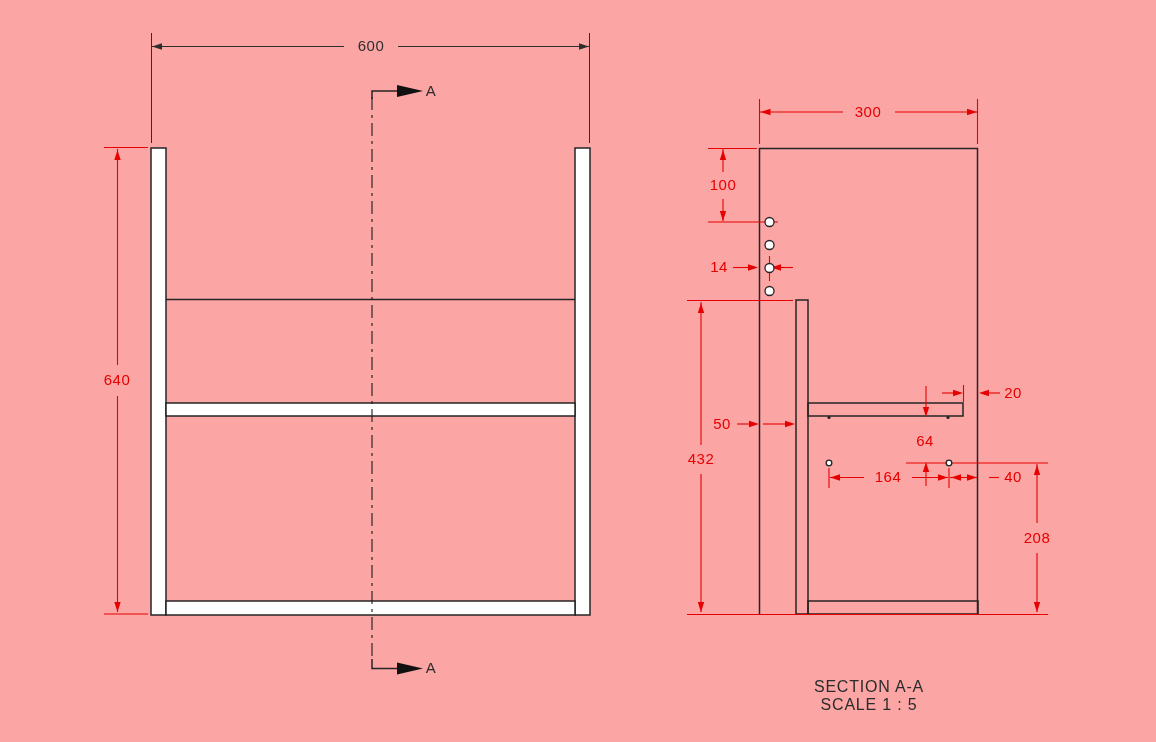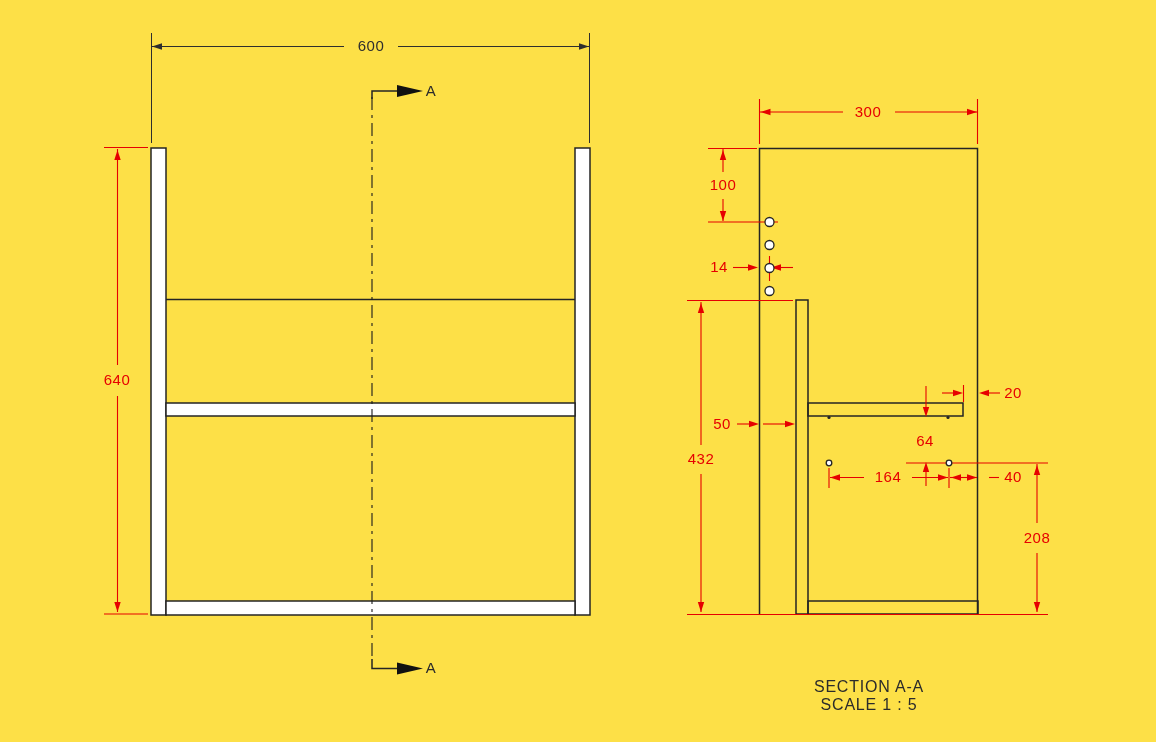--- a/index.html
+++ b/index.html
@@ -1,16 +1,16 @@
 <!DOCTYPE html>
 <html><head>
 <meta charset="utf-8">
 <style>
   html,body{margin:0;padding:0;background:#ffffff;}
-  .stage{width:1156px;height:742px;position:relative;background:#fde047;overflow:hidden;}
+  .stage{width:1156px;height:742px;position:relative;background:#fca5a5;overflow:hidden;}
   svg{display:block;}
   
   .ol{stroke:#242424;stroke-width:1.5;fill:none;}
   .olf{stroke:#242424;stroke-width:1.5;fill:#ffffff;}
   .cl{stroke:#1c1c1c;stroke-width:1.1;fill:none;stroke-dasharray:13 5 3 5;}
   
   .bl{stroke:#2e2e2e;stroke-width:1;fill:none;}
   .ba{fill:#2e2e2e;}
   .bt{fill:#2e2e2e;font:15px "Liberation Sans",sans-serif;letter-spacing:0.5px;}
   

